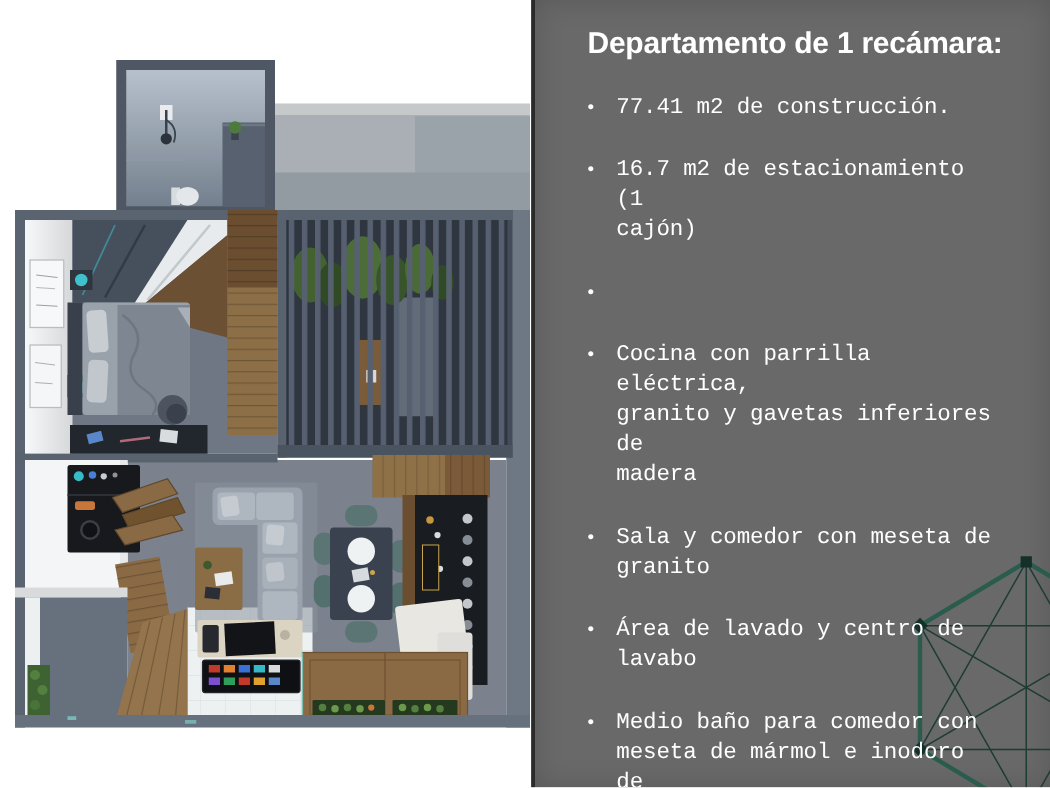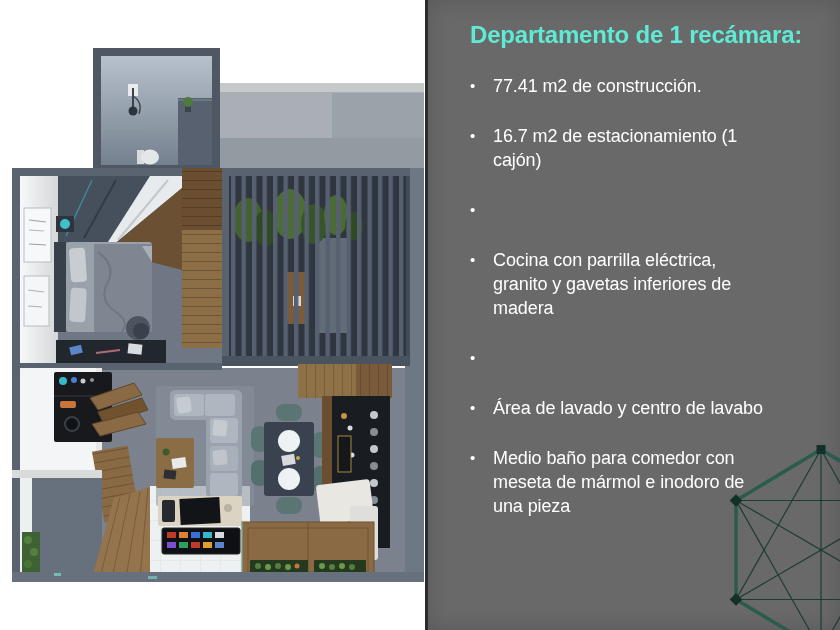--- a/index.html
+++ b/index.html
@@ -10,29 +10,29 @@
   .plan-area{position:absolute;left:0;top:0;width:425px;height:630px;background:#ffffff;}
   .plan-area svg{display:block;}
   .panel{
     position:absolute;left:425px;top:0;width:415px;height:630px;box-sizing:border-box;
     background:#696969;border-left:3px solid #2b2b2b;overflow:hidden;
     box-shadow:inset 0 0 22px rgba(0,0,0,.16);
   }
   .panel .deco{position:absolute;left:0;top:0;z-index:0;pointer-events:none;}
   .panel-content{position:relative;z-index:1;}
   .panel-title{
-    color:#5eead4;font-size:24px;font-weight:700;line-height:30px;
+    color:#ffffff;font-size:24px;font-weight:700;line-height:30px;
     margin:20px 24px 0 42px;letter-spacing:-.2px;
   }
   ul.features{list-style:none;margin:24px 0 0 0;padding:0 0 0 42px;}
   ul.features li{display:flex;margin:0 0 26px 0;}
   ul.features .dot{flex:none;width:23px;color:#ffffff;font-size:15px;line-height:24px;}
   ul.features .txt{
     color:#ffffff;font-size:18px;line-height:24px;width:308px;
-    white-space:pre-line;letter-spacing:-.1px;
+    white-space:pre-line;letter-spacing:-.1px;font-family:Liberation Mono, monospace;
   }
 </style>
 </head>
 <body>
 
 <div class="slide">
 
   <div class="plan-area">
     <svg width="425" height="630" viewBox="0 0 425 630" role="img" aria-label="Render 3D en planta de departamento de 1 recámara">
       <defs>
@@ -364,20 +364,22 @@
           <span class="dot">•</span>
         </li>
         <li>
           <span class="dot">•</span>
           <span class="txt">Cocina con parrilla eléctrica,
 granito y gavetas inferiores de
 madera</span>
         </li>
         <li>
           <span class="dot">•</span>
+          <span class="txt">Sala y comedor con meseta de
+granito</span>
         </li>
         <li>
           <span class="dot">•</span>
           <span class="txt">Área de lavado y centro de lavabo</span>
         </li>
         <li>
           <span class="dot">•</span>
           <span class="txt">Medio baño para comedor con
 meseta de mármol e inodoro de
 una pieza</span>

